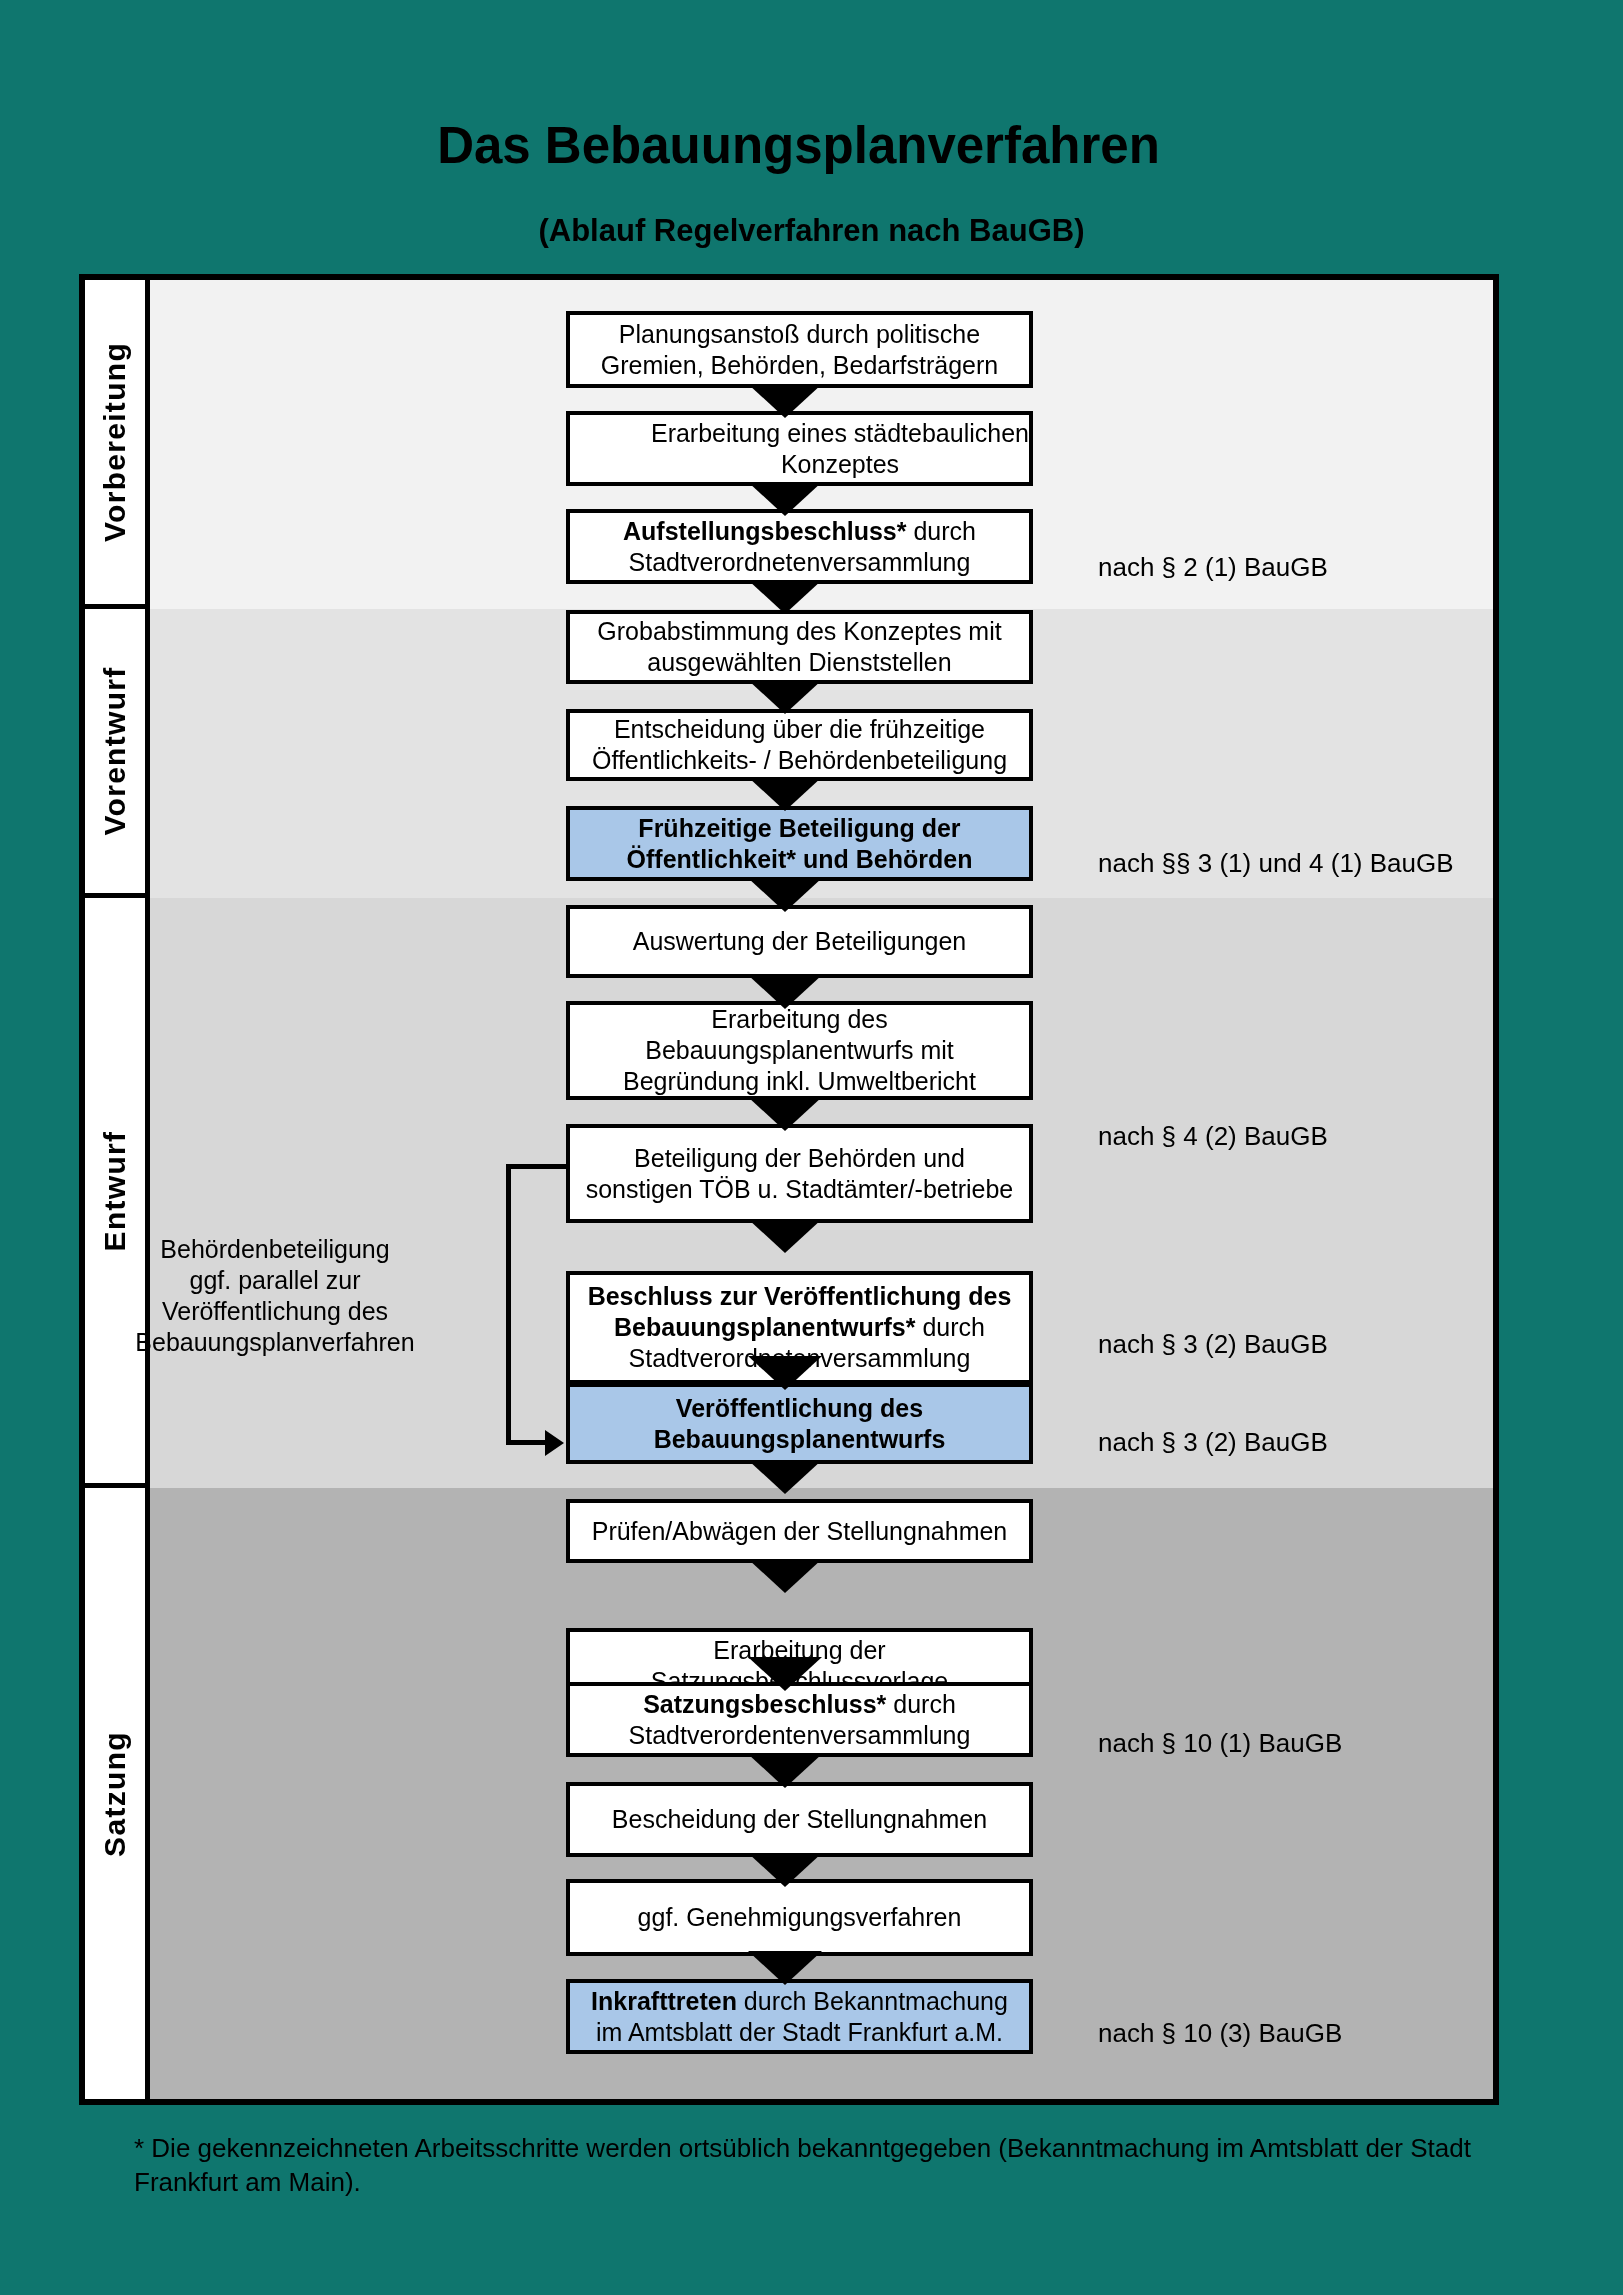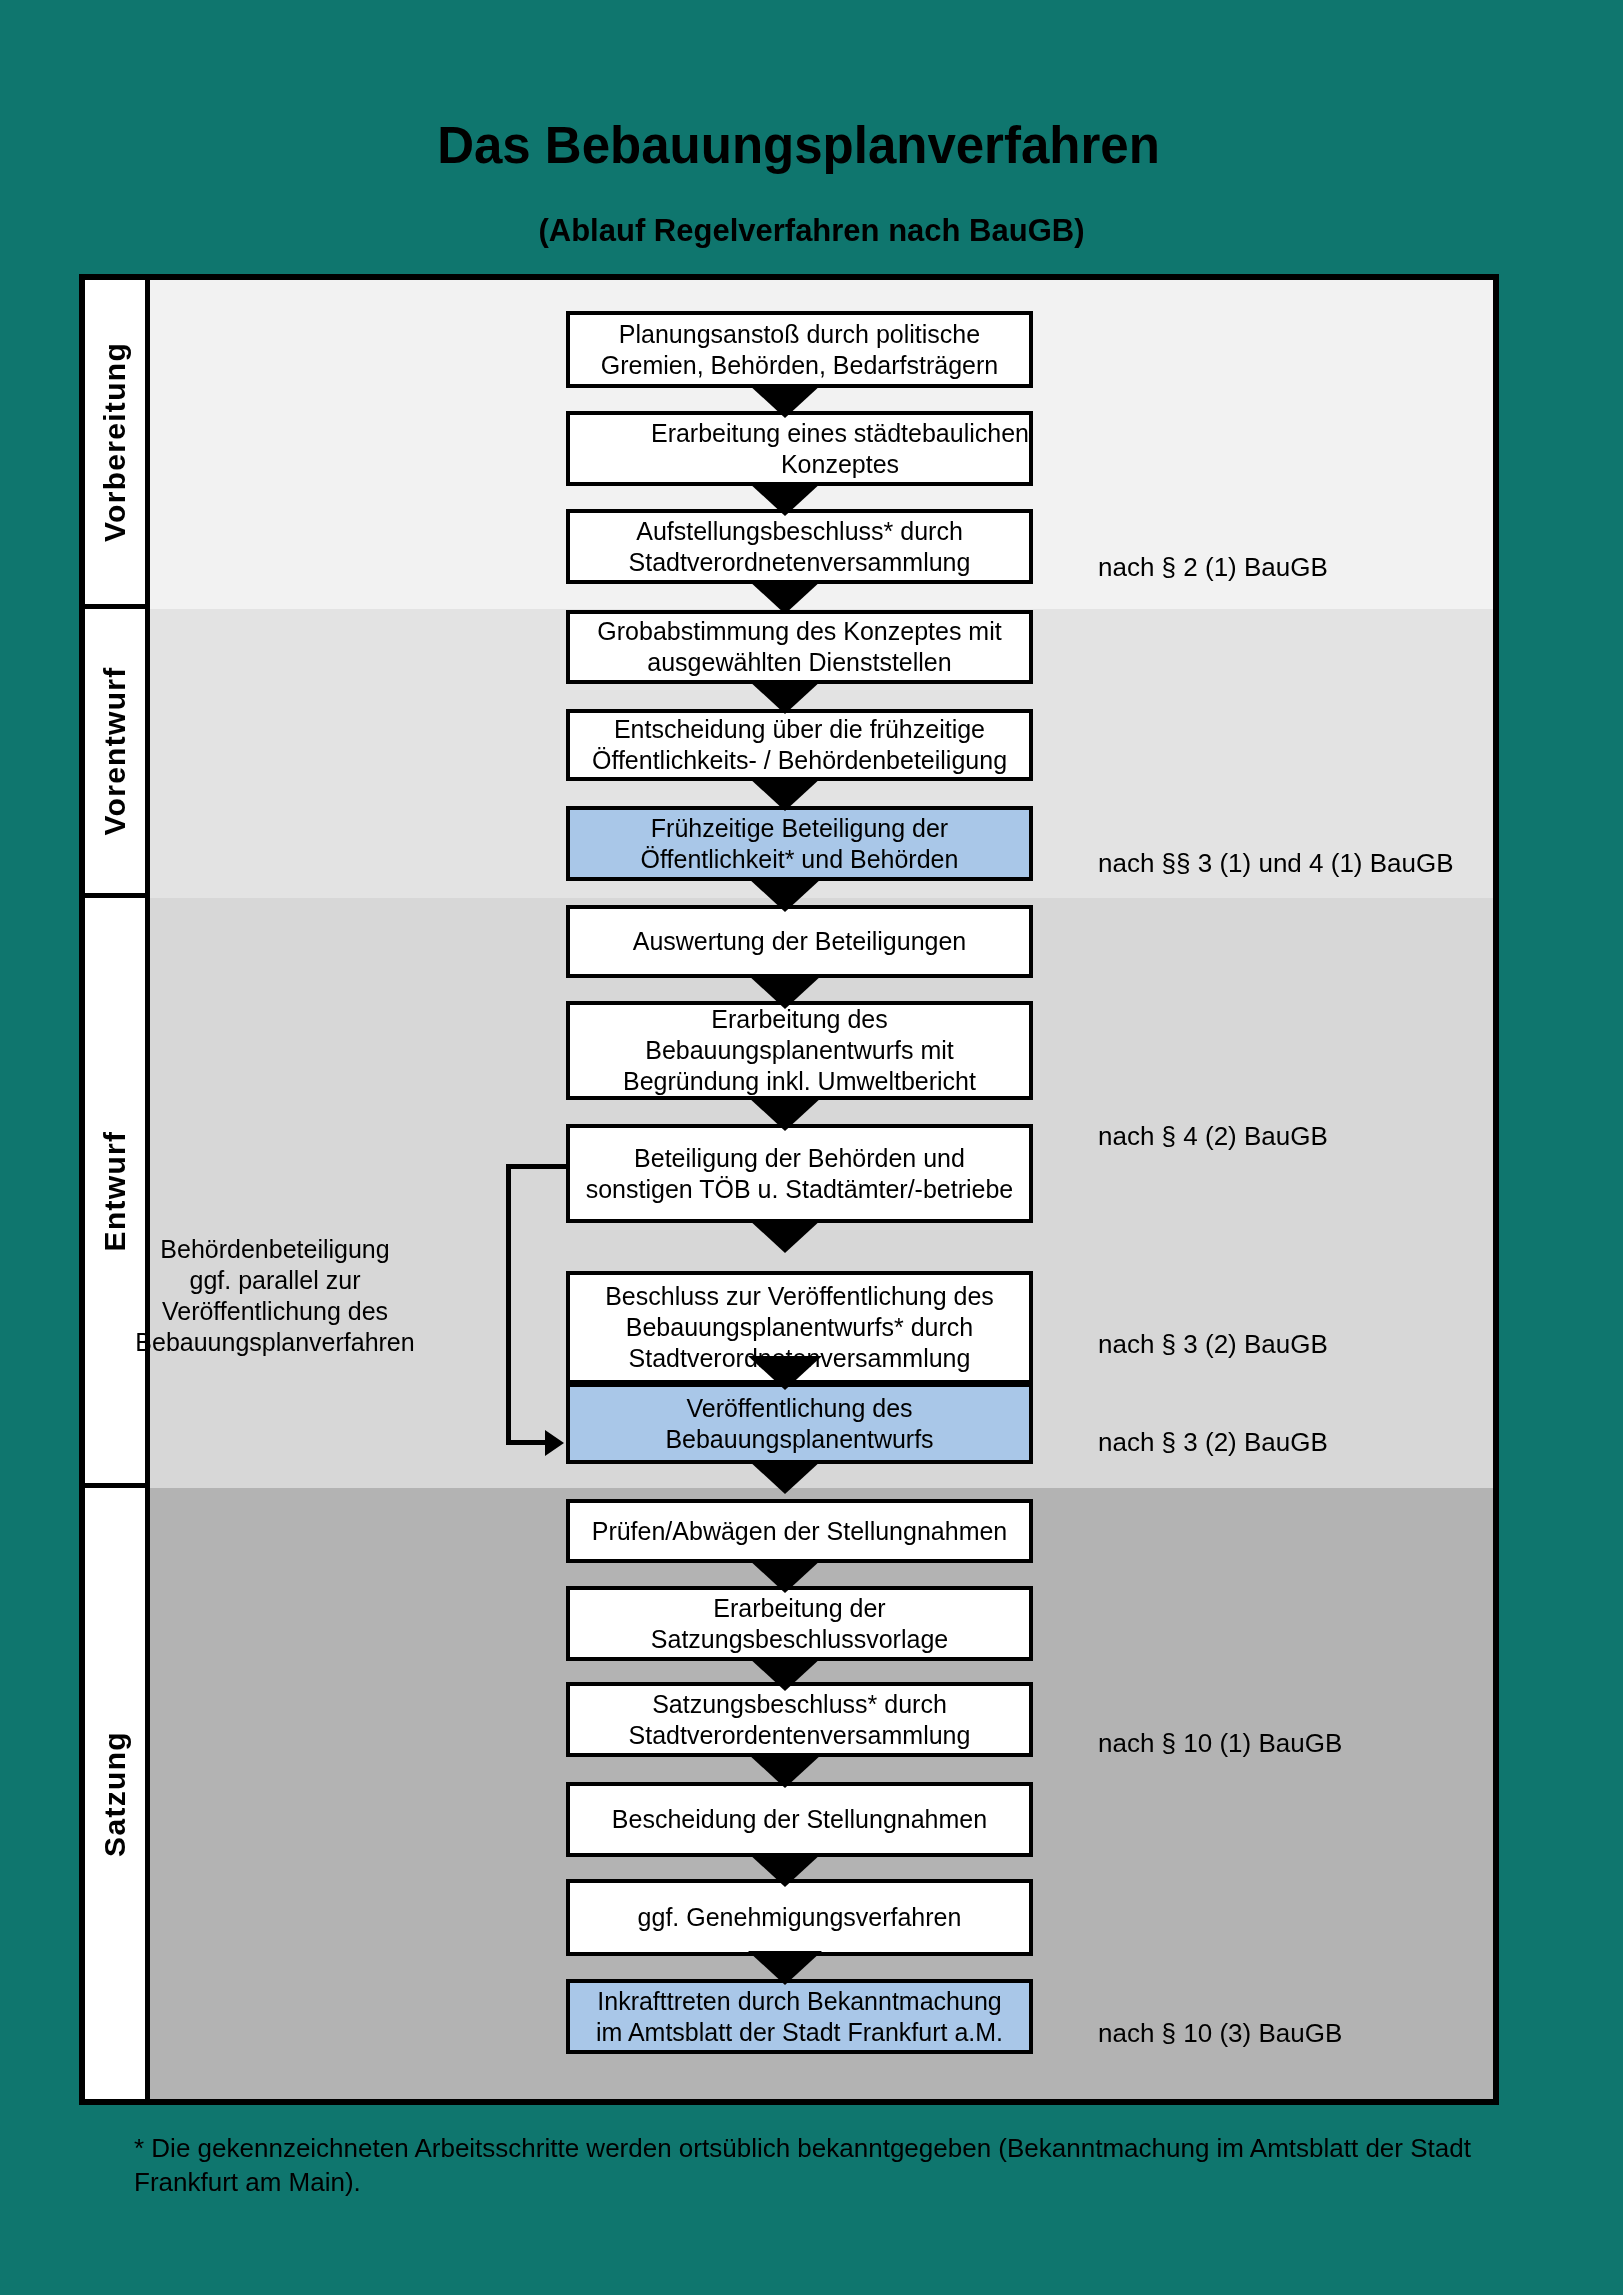--- a/index.html
+++ b/index.html
@@ -41,21 +41,21 @@
   .bg-2{background:#e3e3e3;}
   .bg-3{background:#d7d7d7;}
   .bg-4{background:#b3b3b3;}
   .step{
     position:absolute;left:566px;width:467px;
     background:#fff;border:4.6px solid #000;
     display:flex;align-items:center;justify-content:center;
     text-align:center;font-size:25px;line-height:31px;
   }
   .step .t{white-space:pre-line;}
-  .step .b{font-weight:normal;text-align:center;}
+  .step .b{font-weight:bold;text-align:center;}
   .step.hl{background:#a9c7e8;}
   .arr{
     position:absolute;width:0;height:0;left:748px;
     border-left:37px solid transparent;
     border-right:37px solid transparent;
     border-top:34px solid #000;
   }
   .ref{
     position:absolute;left:1098px;font-size:26px;line-height:31px;white-space:nowrap;
   }
@@ -151,21 +151,21 @@
 Bebauungsplanentwurfs*</span><span> durch
 Stadtverordnetenversammlung</span></div>
   </div>
   <div class="step hl" style="top:1383px;height:81px;">
     <div class="t"><span class="b">Veröffentlichung des
 Bebauungsplanentwurfs</span><span></span></div>
   </div>
   <div class="step" style="top:1499px;height:64px;">
     <div class="t"><span class="b"></span><span>Prüfen/Abwägen der Stellungnahmen</span></div>
   </div>
-  <div class="step" style="top:1586px;height:75px;">
+  <div class="step" style="top:1628px;height:75px;">
     <div class="t"><span class="b"></span><span>Erarbeitung der
 Satzungsbeschlussvorlage</span></div>
   </div>
   <div class="step" style="top:1682px;height:75px;">
     <div class="t"><span class="b">Satzungsbeschluss*</span><span> durch
 Stadtverordentenversammlung</span></div>
   </div>
   <div class="step" style="top:1782px;height:75px;">
     <div class="t"><span class="b"></span><span>Bescheidung der Stellungnahmen</span></div>
   </div>

